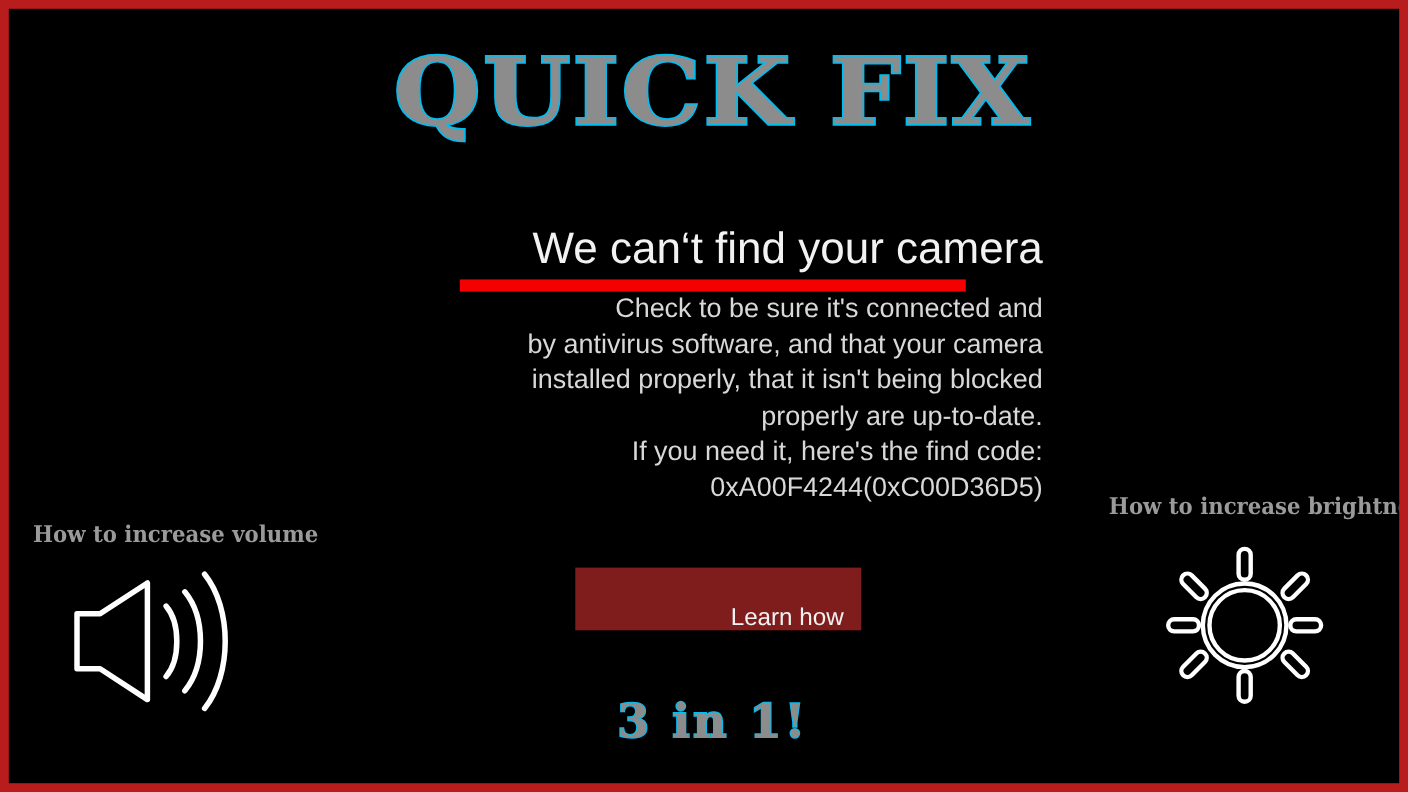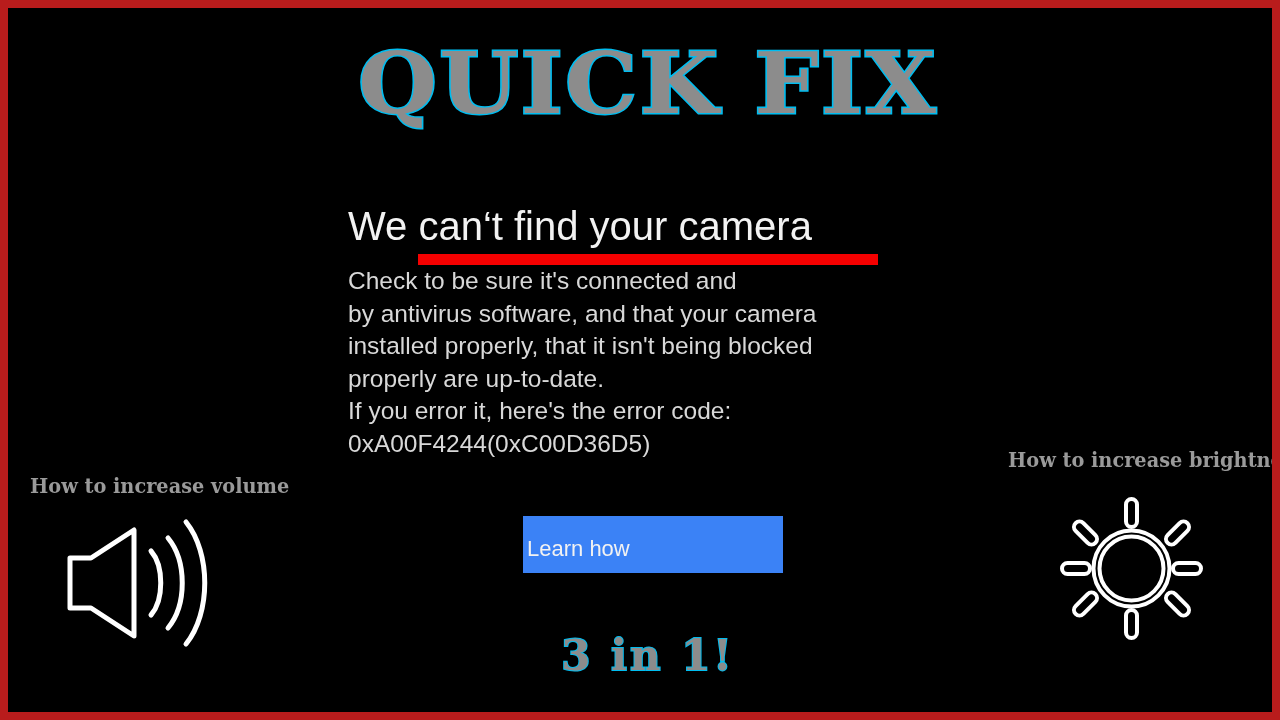--- a/index.html
+++ b/index.html
@@ -37,21 +37,21 @@
     transform-origin: 640px 50%;
     white-space: nowrap;
   }
 
   
   .error-panel {
     position: absolute;
     top: 196px;
     left: 340px;
     width: 600px;
-    text-align: left;
+    text-align: right;
   }
   .error-heading {
     font-family: "Liberation Sans", sans-serif;
     font-weight: 400;
     font-size: 40px;
     line-height: 44px;
     color: #f2f2f2;
     white-space: nowrap;
   }
   .error-underline {
@@ -67,29 +67,29 @@
     color: #d8d8d8;
   }
   .error-body div { white-space: nowrap; }
 
   .learn-how-button {
     position: absolute;
     top: 508px;
     left: 515px;
     width: 260px;
     height: 57px;
-    background: #3b82f6;
+    background: #7f1d1d;
     border: none;
     color: #f2f2f2;
     font-family: "Liberation Sans", sans-serif;
     font-size: 22px;
     line-height: 57px;
-    text-align: left;
+    text-align: right;
     cursor: pointer;
-    padding: 4px;
+    padding: 16px;
     box-sizing: border-box;
   }
 
   
   .callout-label {
     position: absolute;
     font-family: "DejaVu Serif", serif;
     font-weight: bold;
     font-size: 21px;
     line-height: 24px;
@@ -137,21 +137,21 @@
   <div class="title">QUICK FIX</div>
 
   <div class="error-panel">
     <div class="error-heading">We can‘t find your camera</div>
     <div class="error-underline"></div>
     <div class="error-body">
       <div>Check to be sure it's connected and</div>
       <div>by antivirus software, and that your camera</div>
       <div>installed properly, that it isn't being blocked</div>
       <div>properly are up-to-date.</div>
-      <div>If you error it, here's the error code:</div>
+      <div>If you need it, here's the find code:</div>
       <div>0xA00F4244(0xC00D36D5)</div>
     </div>
   </div>
 
   <button class="learn-how-button">Learn how</button>
 
   <div class="callout-label callout-volume">How to increase volume</div>
   <div class="icon-volume">
     <svg width="170" height="150" viewBox="0 0 170 150" fill="none" stroke="#ffffff" stroke-width="5">
       <path d="M14 50 L35 50 L78 22 L78 128 L35 100 L14 100 Z" stroke-linejoin="round" stroke-linecap="round"></path>

